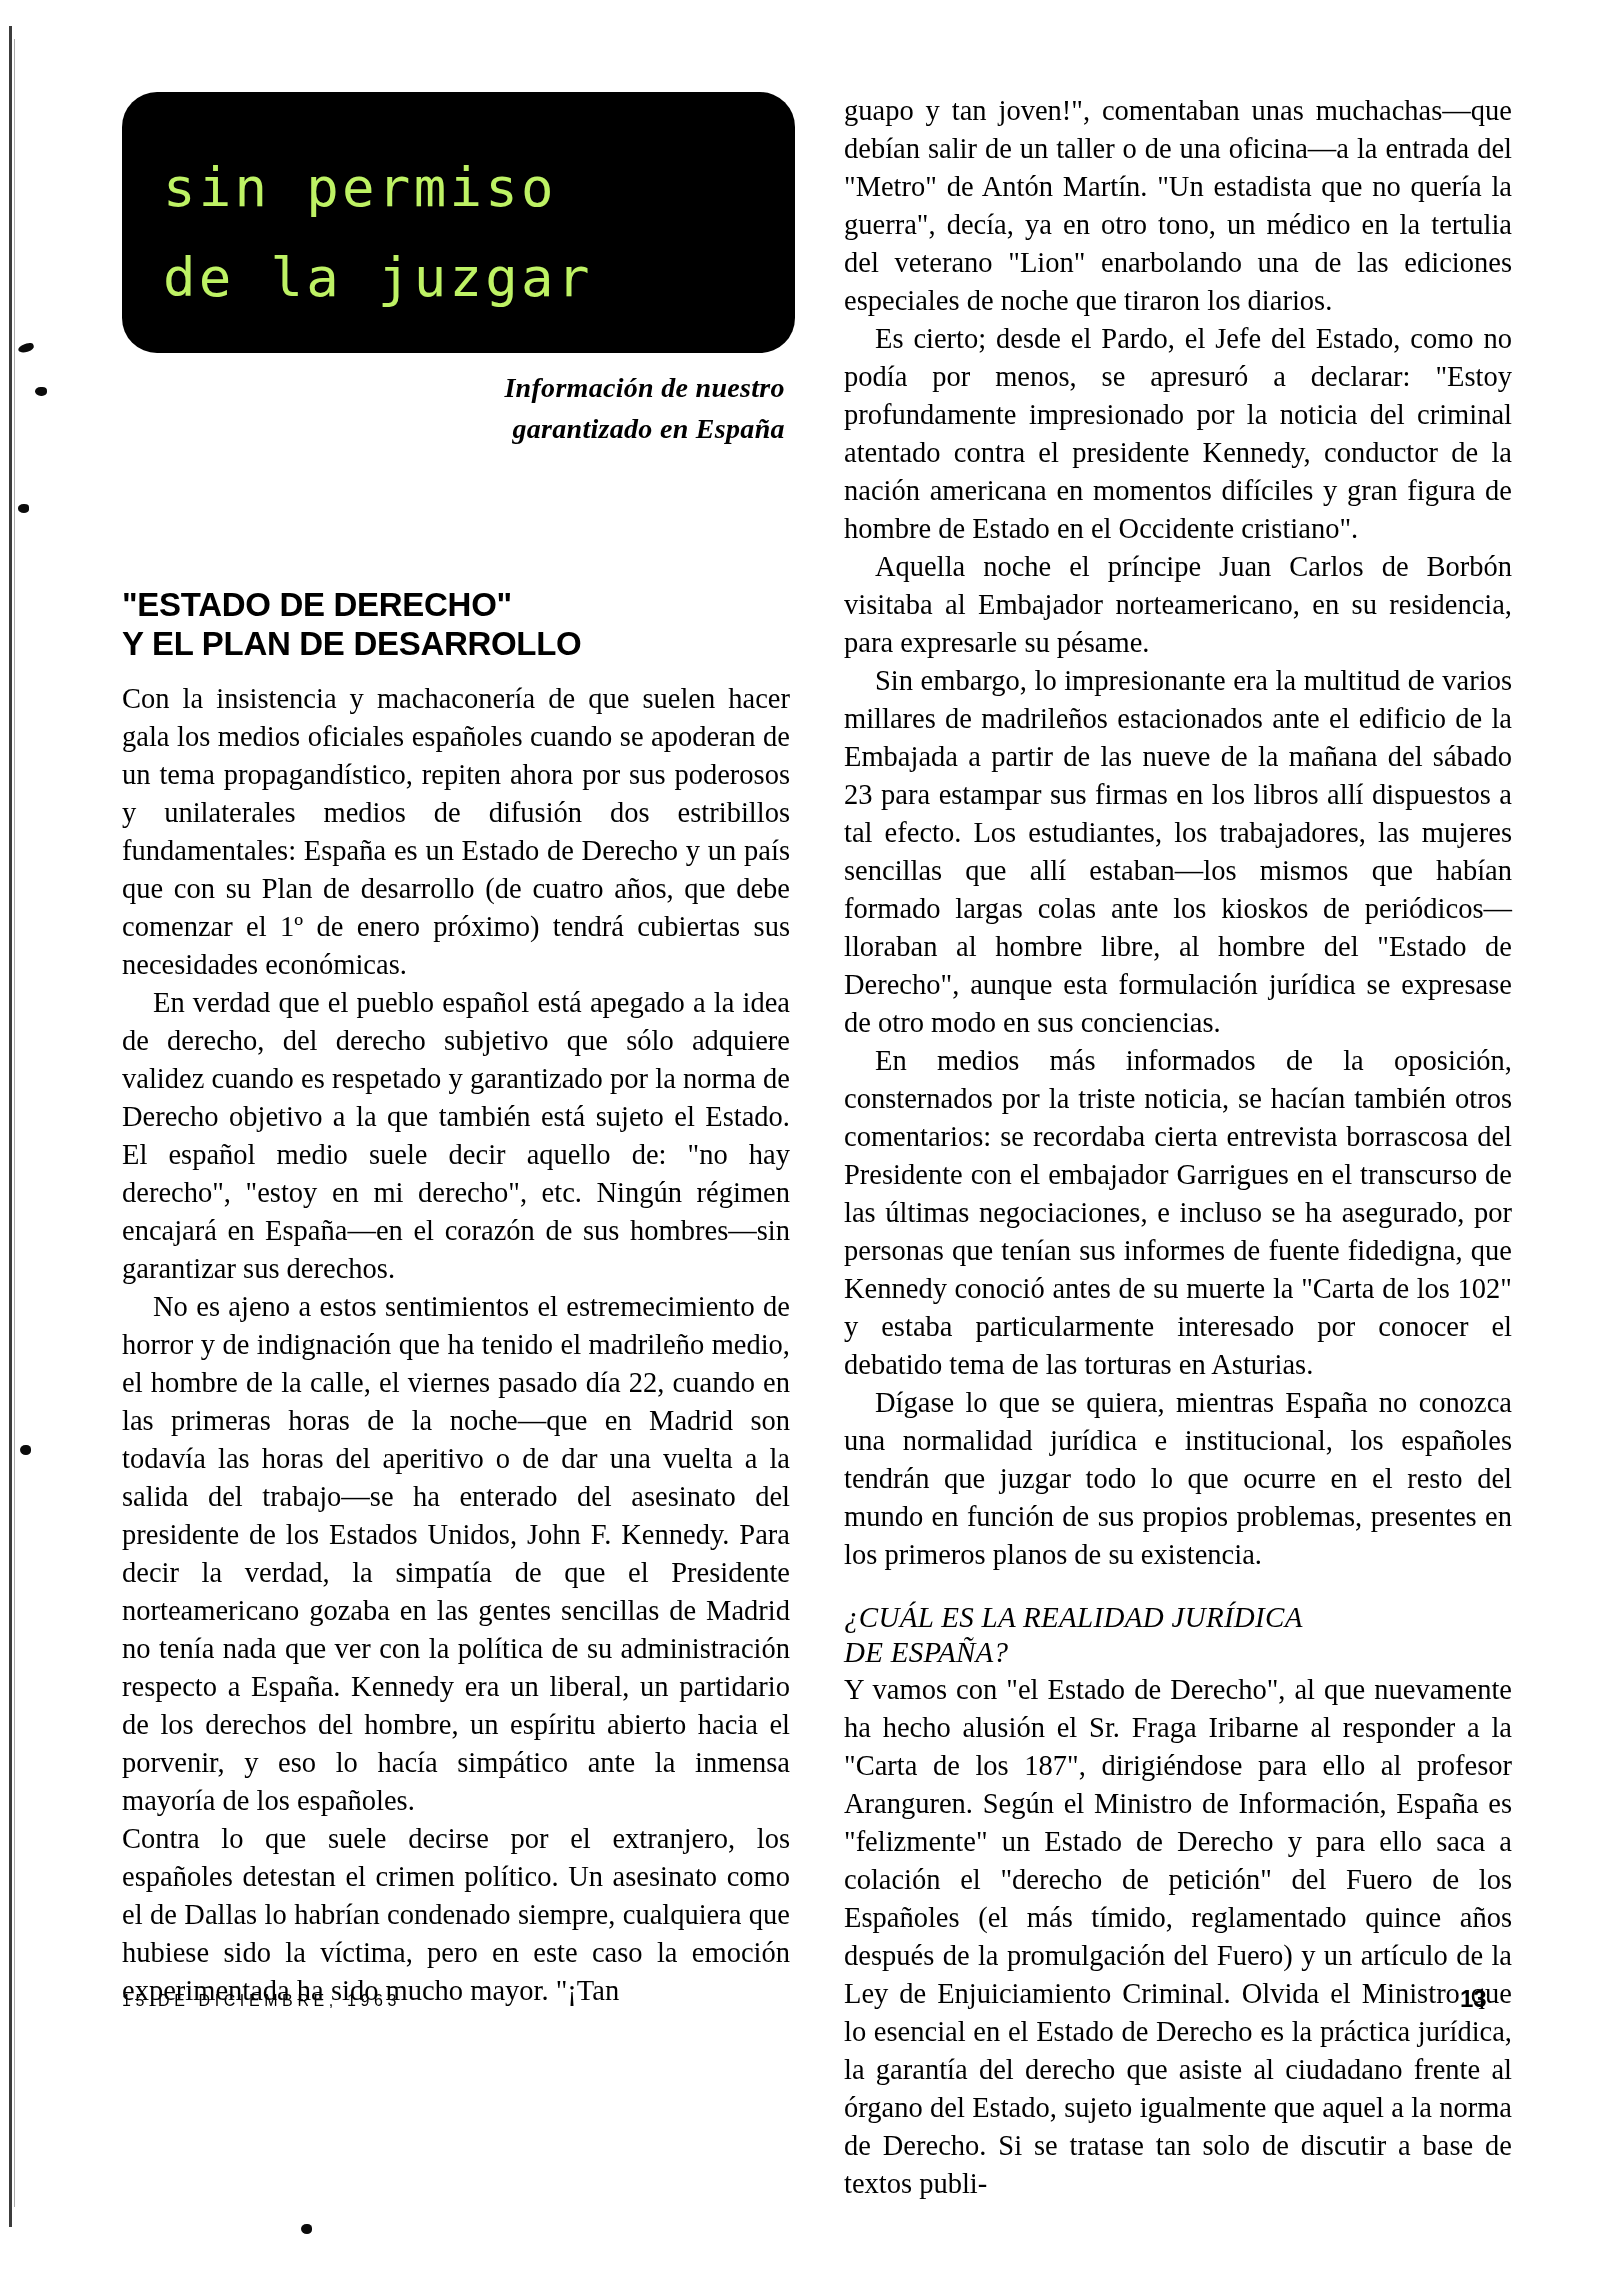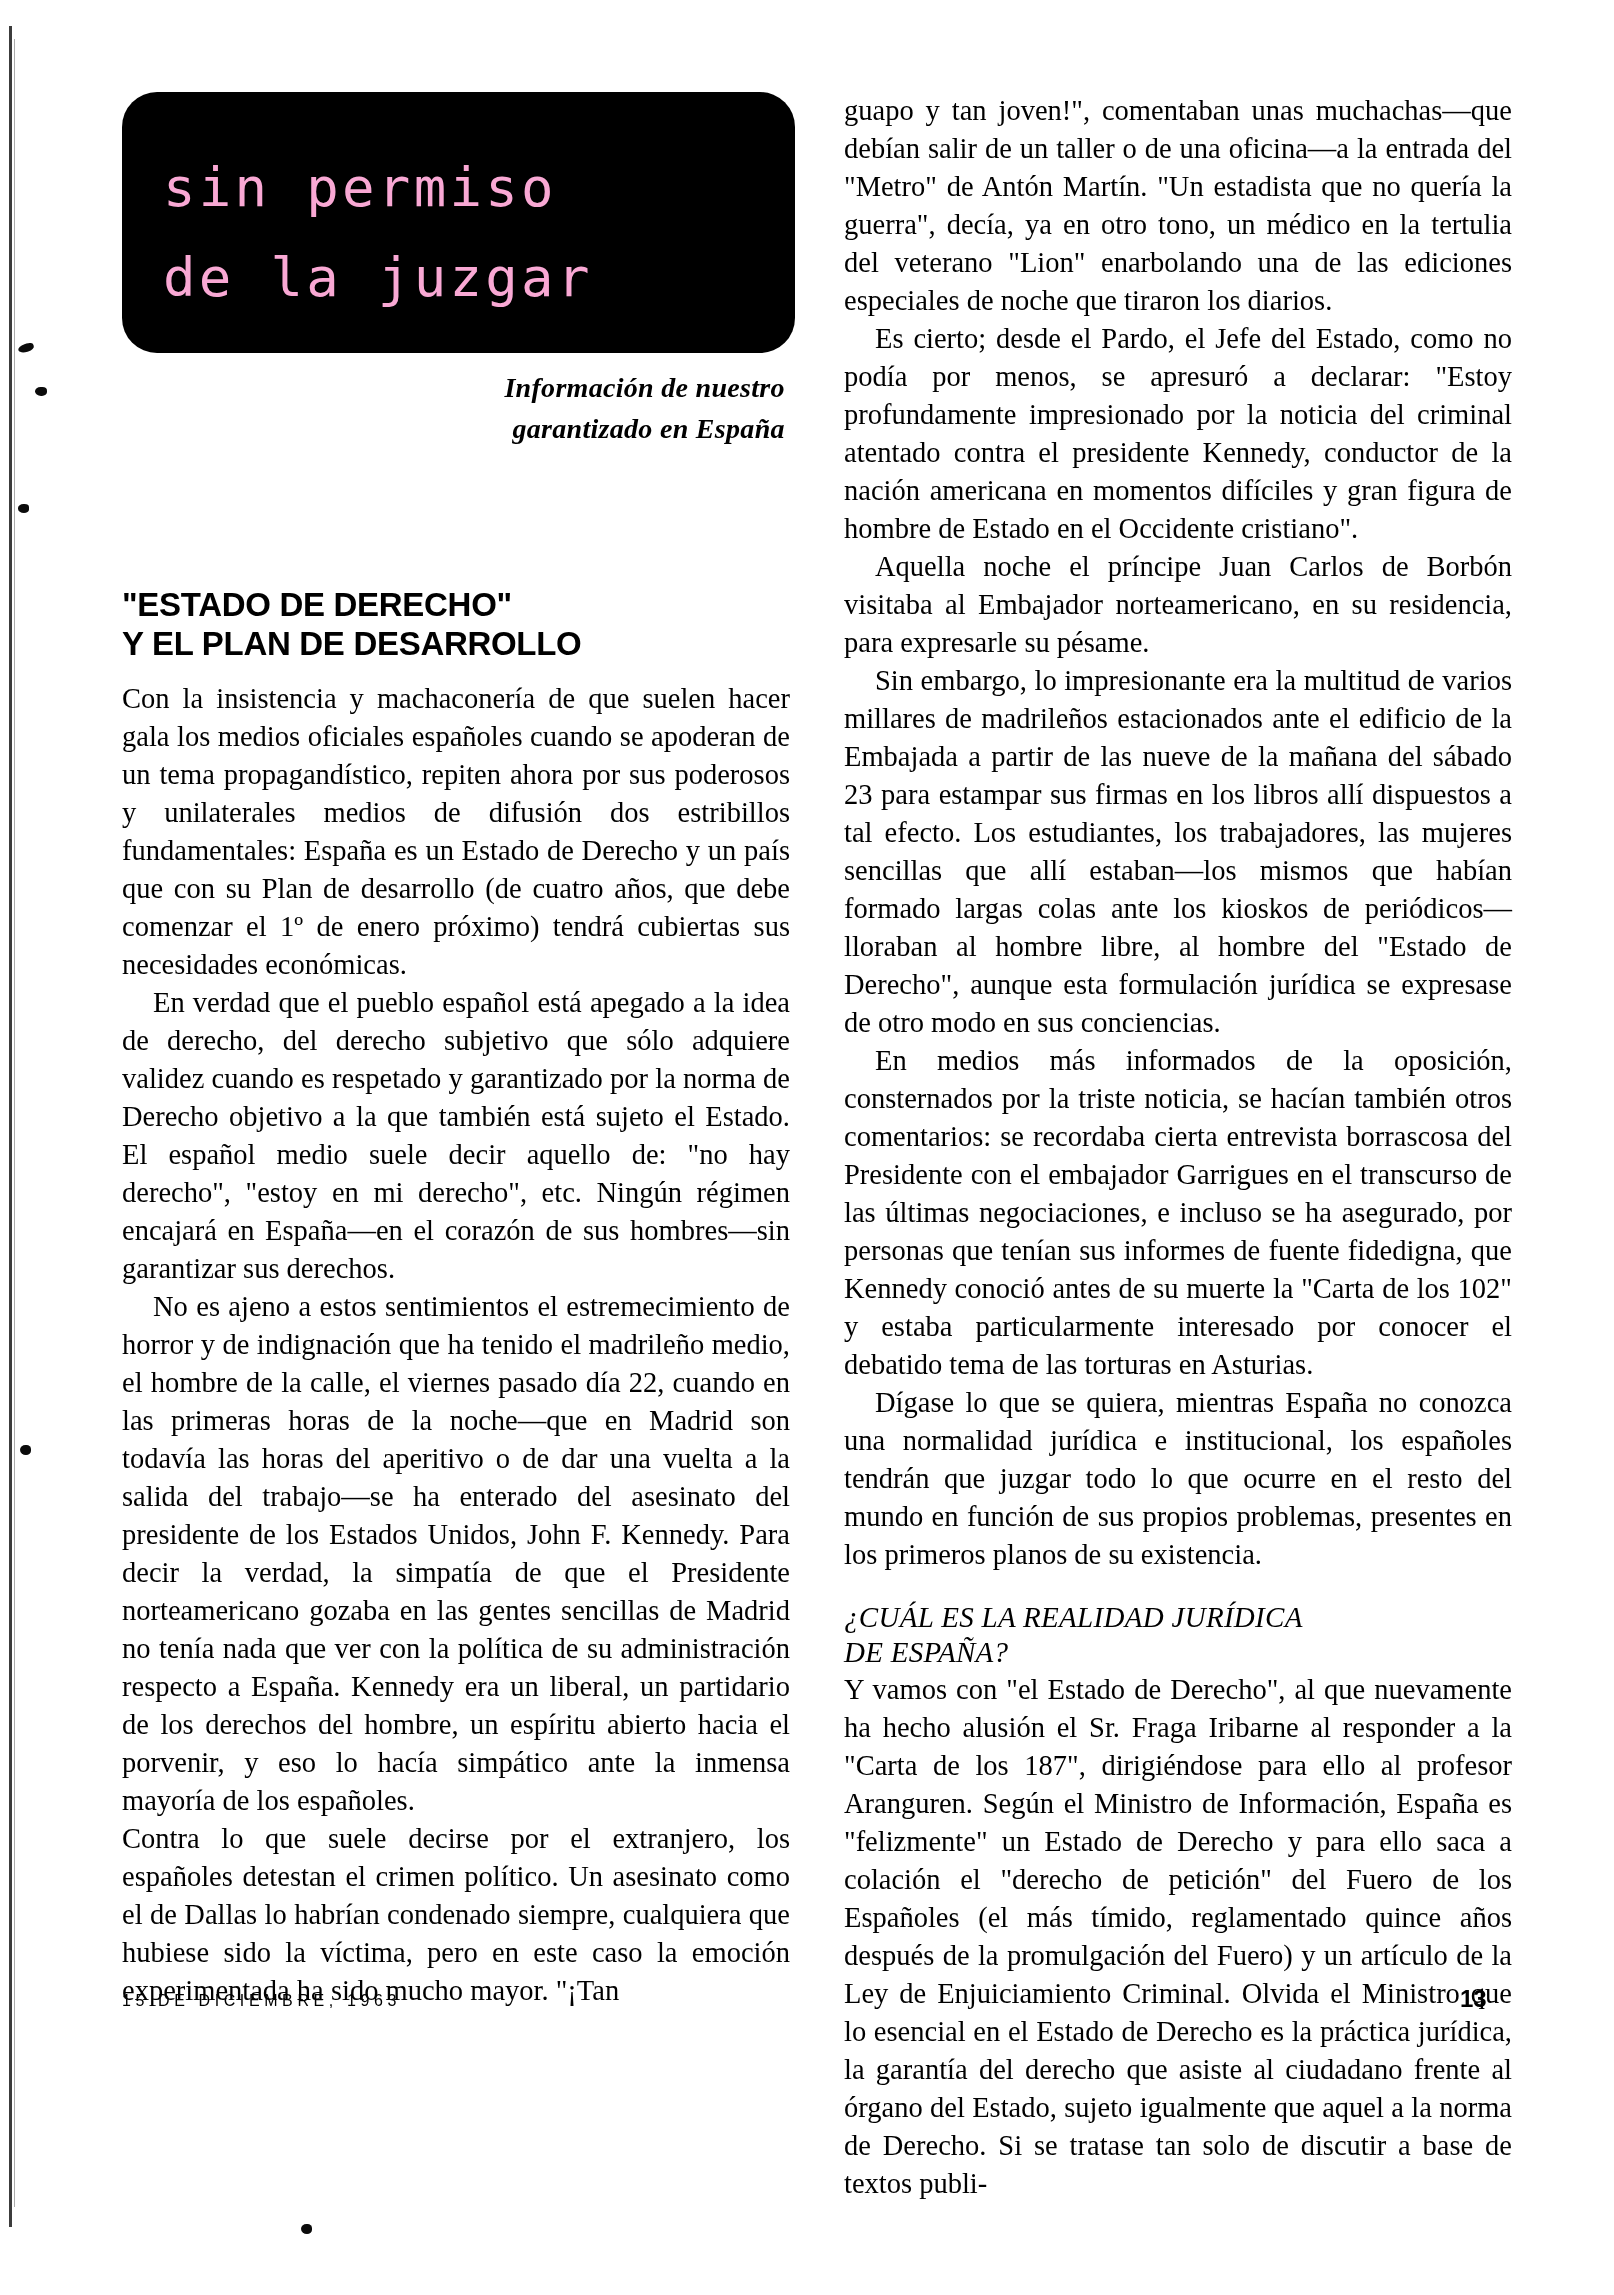--- a/index.html
+++ b/index.html
@@ -68,21 +68,21 @@
   
   .masthead {
     width: 673px;
     height: 261px;
     background: #000000;
     border-radius: 35px;
     box-sizing: border-box;
     padding: 51px 0 0 41px;
   }
   .masthead-line {
-    color: #f9a8d4;
+    color: #bef264;
     font-family: "DejaVu Sans Mono", "Liberation Mono", monospace;
     font-size: 54px;
     line-height: 90px;
     letter-spacing: 3.3px;
     white-space: nowrap;
   }
 
   .byline {
     margin-top: 14.4px;
     width: 668px;

